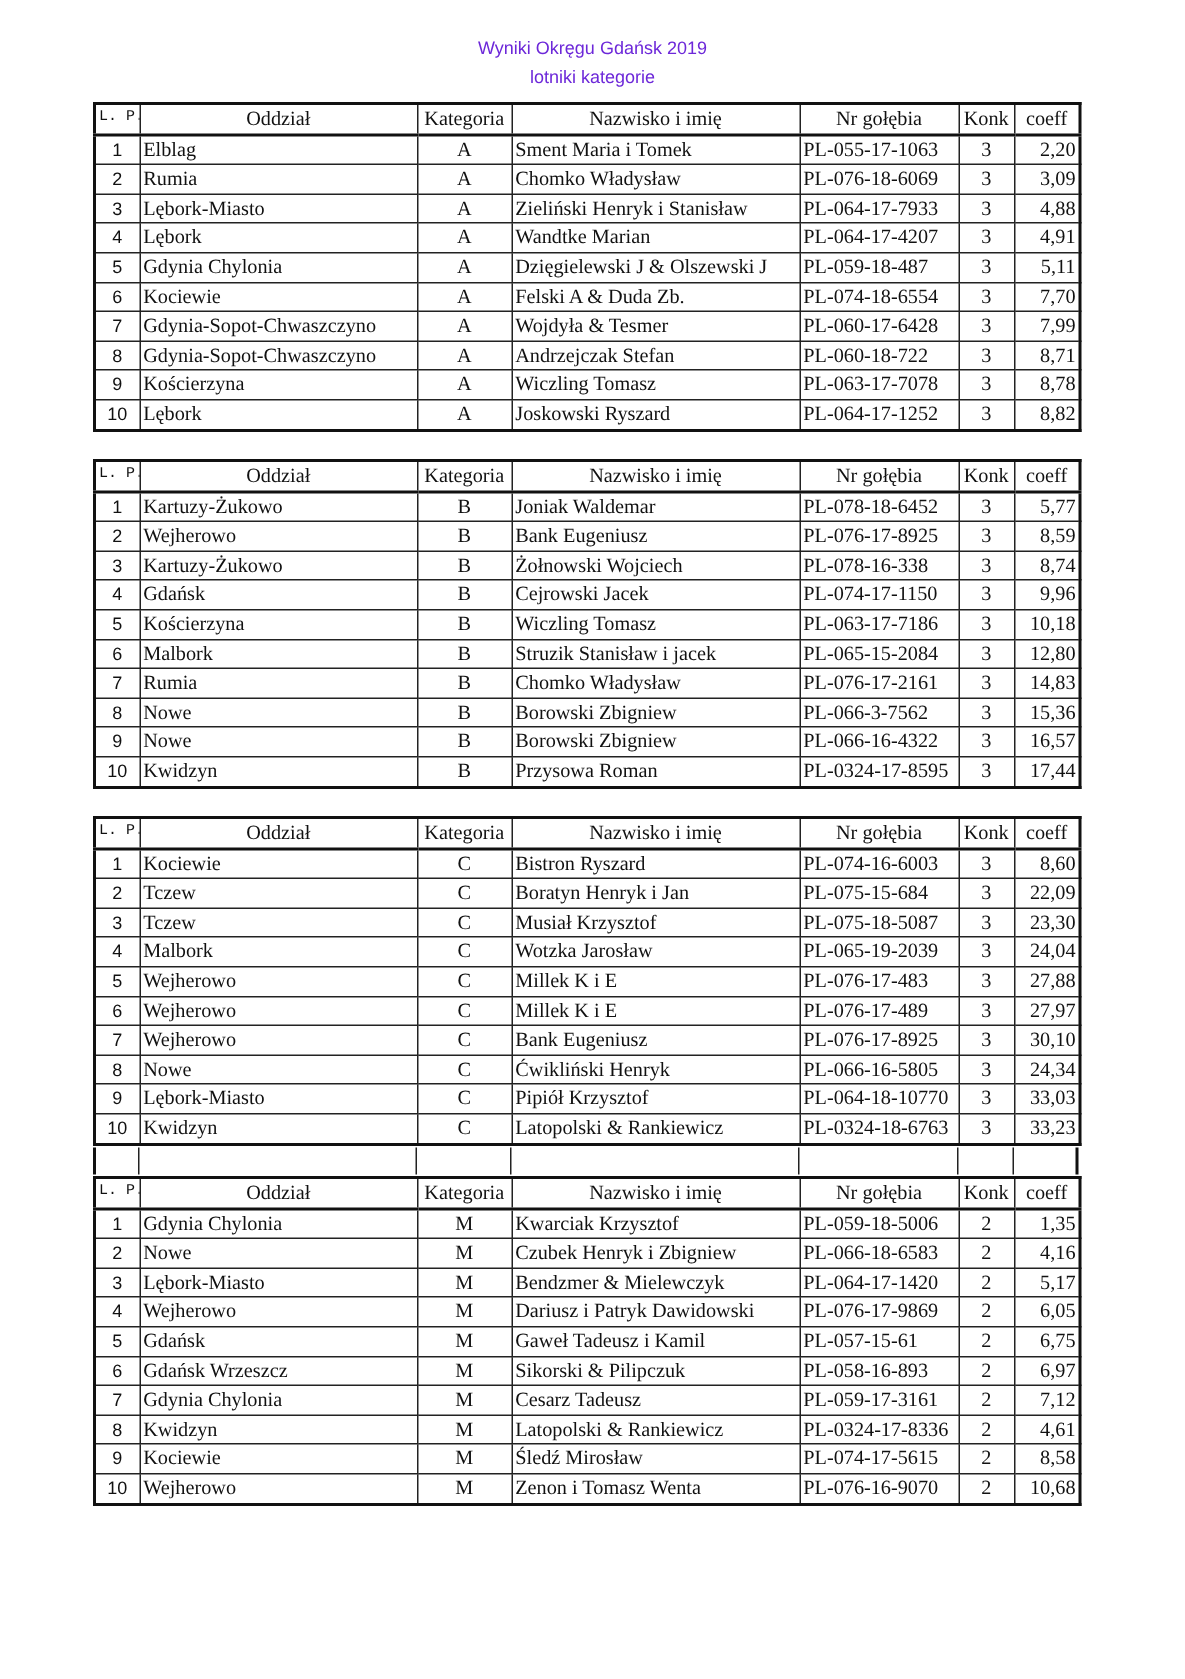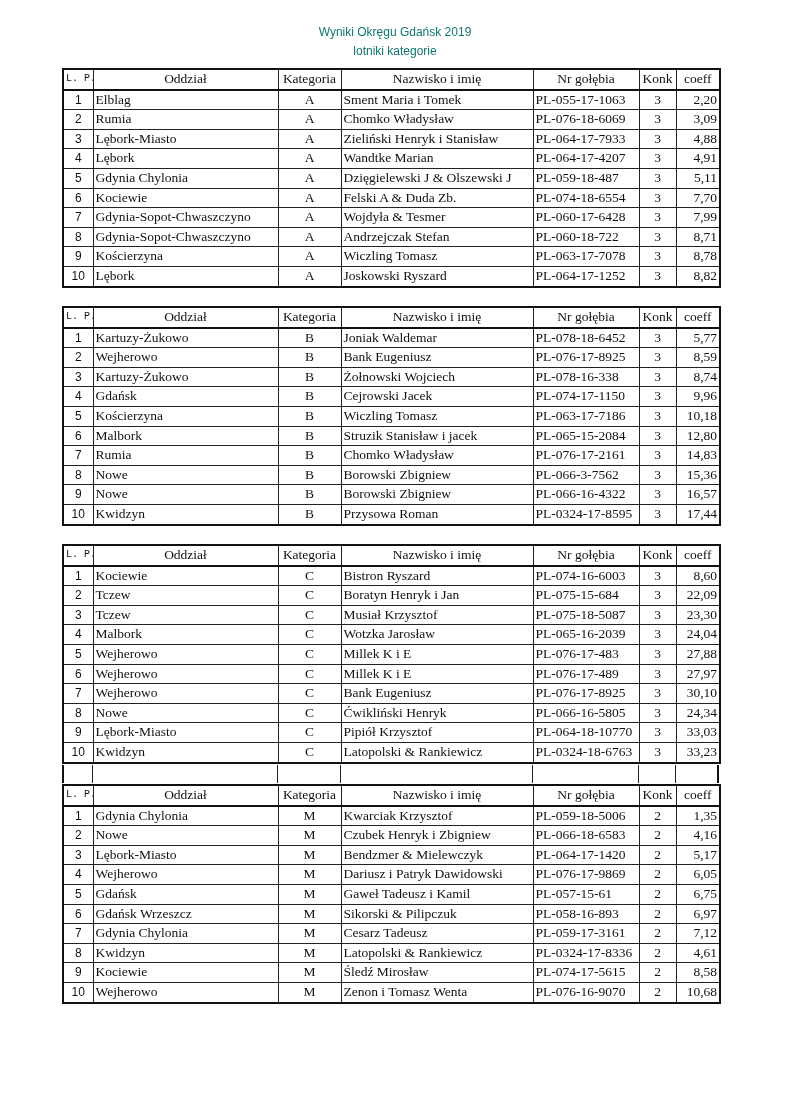--- a/index.html
+++ b/index.html
@@ -1,18 +1,18 @@
 <!DOCTYPE html>
 <html><head>
 <meta charset="utf-8">
 <style>
   html, body { margin: 0; padding: 0; background: #ffffff; }
   body { width: 790px; height: 1119px; position: relative; overflow: hidden; }
   .title { position: absolute; left: 0; width: 790px; text-align: center;
-           font-family: "Liberation Sans", sans-serif; font-size: 12px; color: #0f766e; }
+           font-family: "Liberation Sans", sans-serif; font-size: 12px; color: #6d28d9; }
   .t1 { top: 25px; }
   .t2 { top: 44px; }
   table { position: absolute; left: 62px; border-collapse: collapse; table-layout: fixed;
           width: 657px; border: 2px solid #111; }
   td, th { border: 1px solid #222; padding: 0 2px; height: 18.6px; line-height: 18.6px;
            font-family: "Liberation Serif", serif; font-size: 13.5px; color: #111;
            white-space: nowrap; overflow: hidden; font-weight: normal; }
   th { text-align: center; border-bottom: 2px solid #111; }
   th.lp { font-family: Liberation Mono, monospace; font-size: 10px; }
   td.lp { text-align: center; font-family: "Liberation Sans", sans-serif; font-size: 12px; }
@@ -300,21 +300,21 @@
         <td class="">Musiał Krzysztof</td>
         <td class="">PL-075-18-5087</td>
         <td class="konk">3</td>
         <td class="coeff">23,30</td>
       </tr>
       <tr>
         <td class="lp">4</td>
         <td class="">Malbork</td>
         <td class="cat">C</td>
         <td class="">Wotzka Jarosław</td>
-        <td class="">PL-065-16-2039</td>
+        <td class="">PL-065-19-2039</td>
         <td class="konk">3</td>
         <td class="coeff">24,04</td>
       </tr>
       <tr>
         <td class="lp">5</td>
         <td class="">Wejherowo</td>
         <td class="cat">C</td>
         <td class="">Millek K i E</td>
         <td class="">PL-076-17-483</td>
         <td class="konk">3</td>

